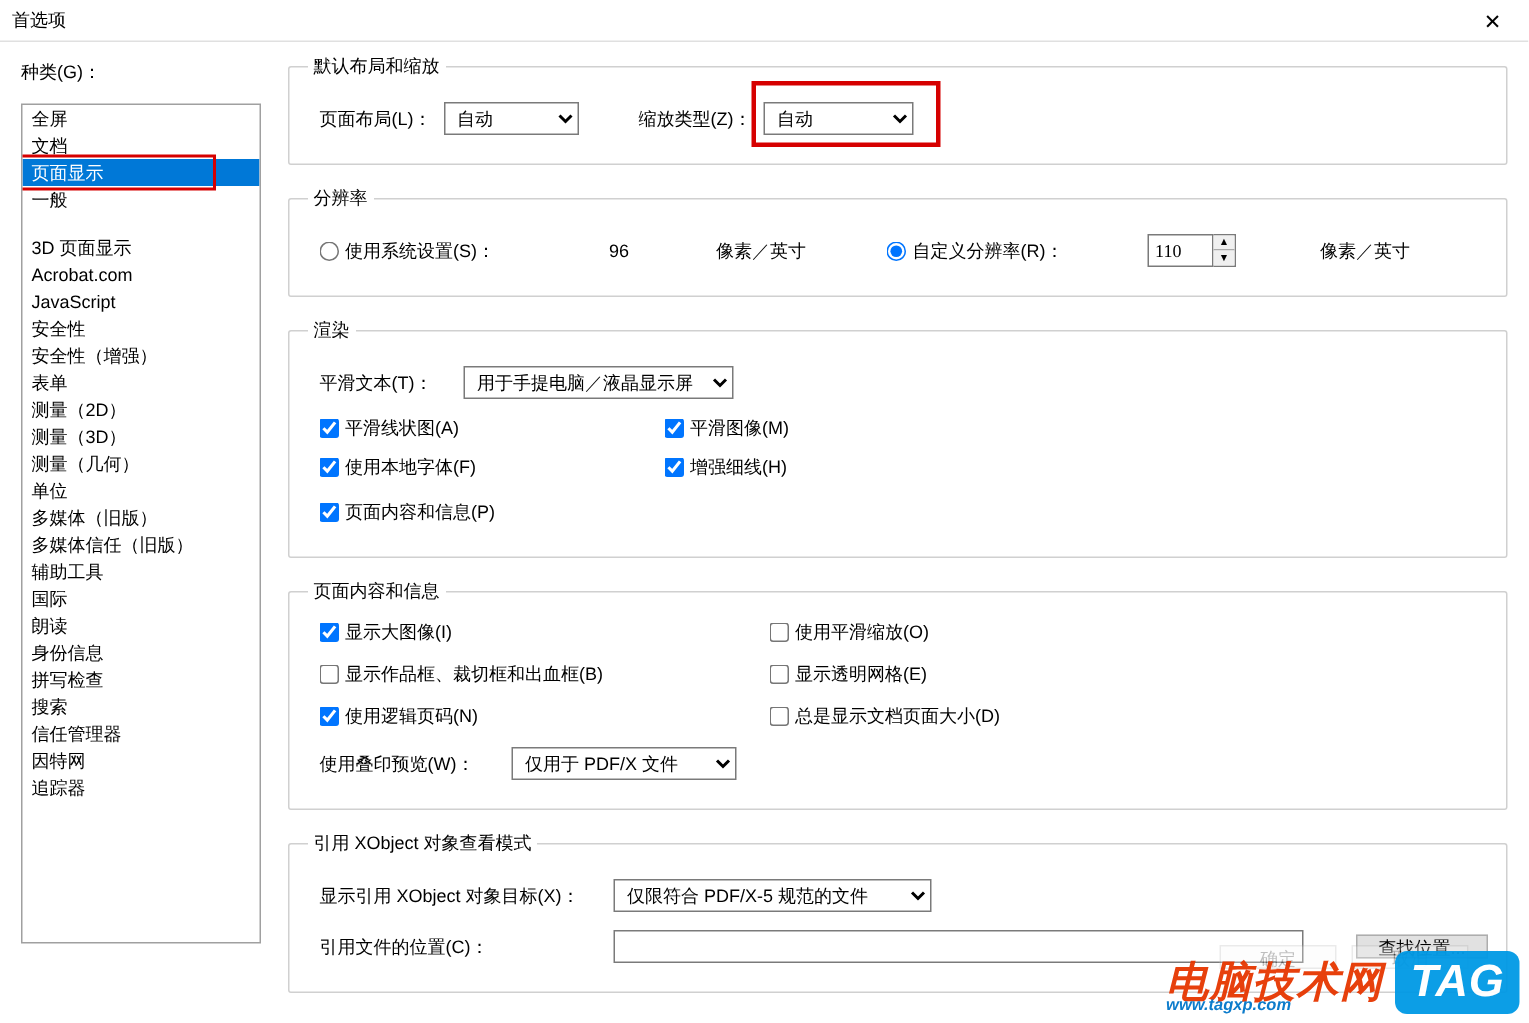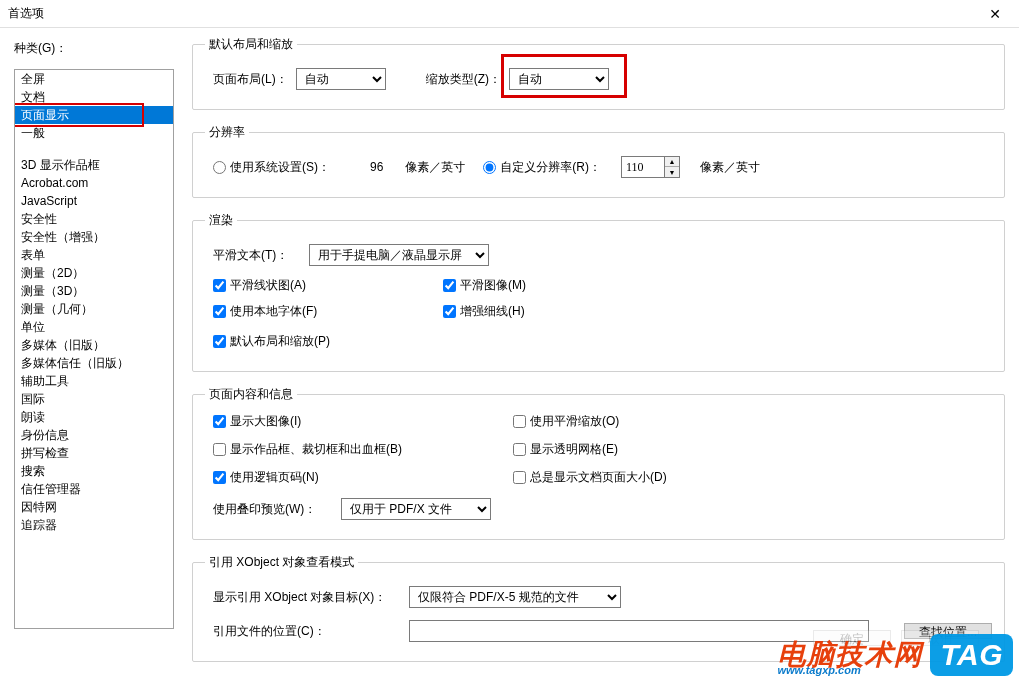--- a/index.html
+++ b/index.html
@@ -216,21 +216,21 @@
 <div class="content">
   <div class="left-panel">
     <div class="category-label">种类(G)：</div>
     <div class="category-list">
       <div class="highlight-box" style="left:-4px; top:33px; width:133px; height:24px;"></div>
       <div class="category-item">全屏</div>
       <div class="category-item">文档</div>
       <div class="category-item selected">页面显示</div>
       <div class="category-item">一般</div>
       <div class="category-spacer"></div>
-      <div class="category-item">3D 显示作品框</div>
+      <div class="category-item">3D 页面显示</div>
       <div class="category-item">Acrobat.com</div>
       <div class="category-item">JavaScript</div>
       <div class="category-item">安全性</div>
       <div class="category-item">安全性（增强）</div>
       <div class="category-item">表单</div>
       <div class="category-item">测量（2D）</div>
       <div class="category-item">测量（3D）</div>
       <div class="category-item">测量（几何）</div>
       <div class="category-item">单位</div>
       <div class="category-item">多媒体（旧版）</div>
@@ -262,21 +262,21 @@
           <select class="combo-small" style="width:100px;">
             <option>自动</option>
           </select>
           <span class="red-box2" style="left:-8px; top:-14px; width:126px; height:44px;"></span>
         </span>
       </div>
     </fieldset>
 
     <fieldset>
       <legend>分辨率</legend>
-      <div class="row" style="padding-left:8px;">
+      <div class="row" style="padding-left:8px;gap:36px;">
         <label class="check">
           <input type="radio" name="res" style="">
           <span>使用系统设置(S)：</span>
         </label>
         <span style="margin-right:22px;">96</span>
         <span style="margin-right:18px;">像素／英寸</span>
         <label class="check" style="margin-right:20px;">
           <input type="radio" name="res" checked="" style="">
           <span>自定义分辨率(R)：</span>
         </label>
@@ -323,21 +323,21 @@
         <div>
           <label class="check">
               <input type="checkbox" checked="" style="">
               <span>增强细线(H)</span>
             </label>
         </div>
       </div>
       <div class="row" style="padding-left:8px; margin-top:8px;">
         <label class="check">
             <input type="checkbox" checked="" style="">
-            <span>默认布局和缩放(P)</span>
+            <span>页面内容和信息(P)</span>
           </label>
       </div>
     </fieldset>
 
     <fieldset>
       <legend>页面内容和信息</legend>
       <div class="col2" style="padding-left:8px;">
         <div style="width:300px;">
           <label class="check">
               <input type="checkbox" checked="" style="">

